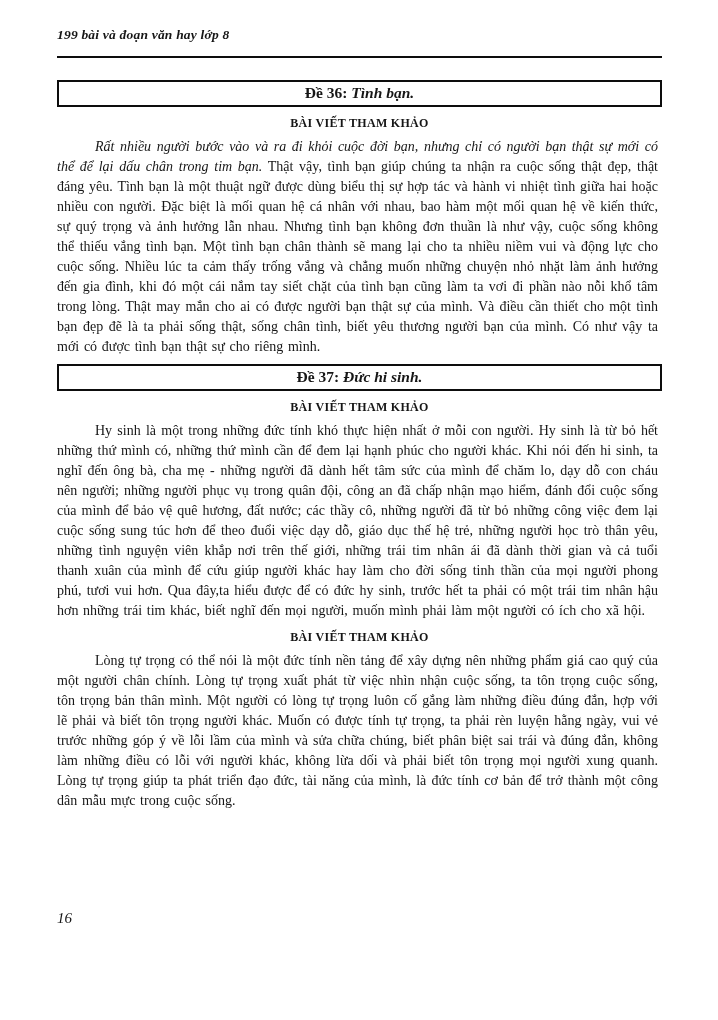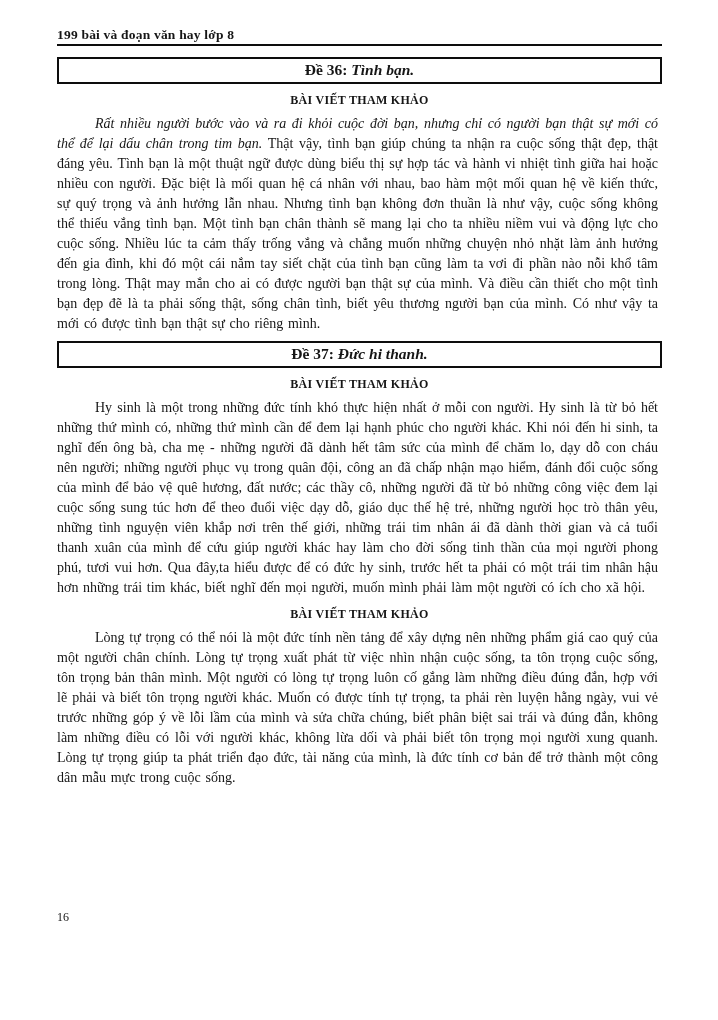--- a/index.html
+++ b/index.html
@@ -15,33 +15,34 @@
   .page {
     box-sizing: border-box;
     width: 718px;
     height: 1020px;
     padding: 27px 56px 0 57px;
     position: relative;
   }
   .running-head {
     font-size: 13.5px;
     font-weight: 700;
+    font-style: italic;
     letter-spacing: 0.2px;
-    padding-bottom: 1px;
+    padding-bottom: 13px;
     border-bottom: 2.2px solid #0d0d0d;
   }
   .title-box {
     border: 2.2px solid #0d0d0d;
     text-align: center;
     font-size: 15.5px;
     font-weight: 700;
     padding: 2px 4px 3px 4px;
     margin: 7px 0 0 0;
   }
-  .title-box.first { margin-top: 11px; }
+  .title-box.first { margin-top: 22px; }
   .title-topic { font-style: italic; }
   .ref-heading {
     text-align: center;
     font-size: 12px;
     font-weight: 700;
     margin: 9px 0 6px 0;
     letter-spacing: 0.3px;
   }
   .essay {
     font-size: 14px;
@@ -49,21 +50,22 @@
     text-align: justify;
     text-indent: 38px;
     margin: 0 4px 7px 0;
     word-spacing: 1.2px;
   }
   .essay-lead { font-style: italic; }
   .page-number {
     position: absolute;
     left: 57px;
     top: 910px;
-    font-size: 12px;
+    font-size: 15px;
+    font-style: italic;
   }
 </style>
 </head>
 <body>
 
 <div class="page">
 
   <div class="running-head">199 bài và đoạn văn hay lớp 8</div>
 
   <section>
@@ -74,21 +76,21 @@
     <div class="ref-heading">BÀI VIẾT THAM KHẢO</div>
     <p class="essay">
       <span class="essay-lead">Rất nhiều người bước vào và ra đi khỏi cuộc đời bạn, nhưng chỉ có người bạn thật sự mới có thể để lại dấu chân trong tim bạn.</span>
       <span>Thật vậy, tình bạn giúp chúng ta nhận ra cuộc sống thật đẹp, thật đáng yêu. Tình bạn là một thuật ngữ được dùng biểu thị sự hợp tác và hành vi nhiệt tình giữa hai hoặc nhiều con người. Đặc biệt là mối quan hệ cá nhân với nhau, bao hàm một mối quan hệ về kiến thức, sự quý trọng và ảnh hưởng lẫn nhau. Nhưng tình bạn không đơn thuần là như vậy, cuộc sống không thể thiếu vắng tình bạn. Một tình bạn chân thành sẽ mang lại cho ta nhiều niềm vui và động lực cho cuộc sống. Nhiều lúc ta cảm thấy trống vắng và chẳng muốn những chuyện nhỏ nhặt làm ảnh hưởng đến gia đình, khi đó một cái nắm tay siết chặt của tình bạn cũng làm ta vơi đi phần nào nỗi khổ tâm trong lòng. Thật may mắn cho ai có được người bạn thật sự của mình. Và điều cần thiết cho một tình bạn đẹp đẽ là ta phải sống thật, sống chân tình, biết yêu thương người bạn của mình. Có như vậy ta mới có được tình bạn thật sự cho riêng mình.</span>
     </p>
   </section>
 
   <section>
     <div class="title-box">
       <span>Đề 37:</span>
-      <span class="title-topic">Đức hi thanh.</span>
+      <span class="title-topic">Đức hi sinh.</span>
     </div>
     <div class="ref-heading">BÀI VIẾT THAM KHẢO</div>
     <p class="essay">
       <span class="essay-lead"></span>
       <span>Hy sinh là một trong những đức tính khó thực hiện nhất ở mỗi con người. Hy sinh là từ bỏ hết những thứ mình có, những thứ mình cần để đem lại hạnh phúc cho người khác. Khi nói đến hi sinh, ta nghĩ đến ông bà, cha mẹ - những người đã dành hết tâm sức của mình để chăm lo, dạy dỗ con cháu nên người; những người phục vụ trong quân đội, công an đã chấp nhận mạo hiểm, đánh đổi cuộc sống của mình để bảo vệ quê hương, đất nước; các thầy cô, những người đã từ bỏ những công việc đem lại cuộc sống sung túc hơn để theo đuổi việc dạy dỗ, giáo dục thế hệ trẻ, những người học trò thân yêu, những tình nguyện viên khắp nơi trên thế giới, những trái tim nhân ái đã dành thời gian và cả tuổi thanh xuân của mình để cứu giúp người khác hay làm cho đời sống tinh thần của mọi người phong phú, tươi vui hơn. Qua đây,ta hiểu được để có đức hy sinh, trước hết ta phải có một trái tim nhân hậu hơn những trái tim khác, biết nghĩ đến mọi người, muốn mình phải làm một người có ích cho xã hội.</span>
     </p>
   </section>
 
   <section>
     <div class="ref-heading">BÀI VIẾT THAM KHẢO</div>

